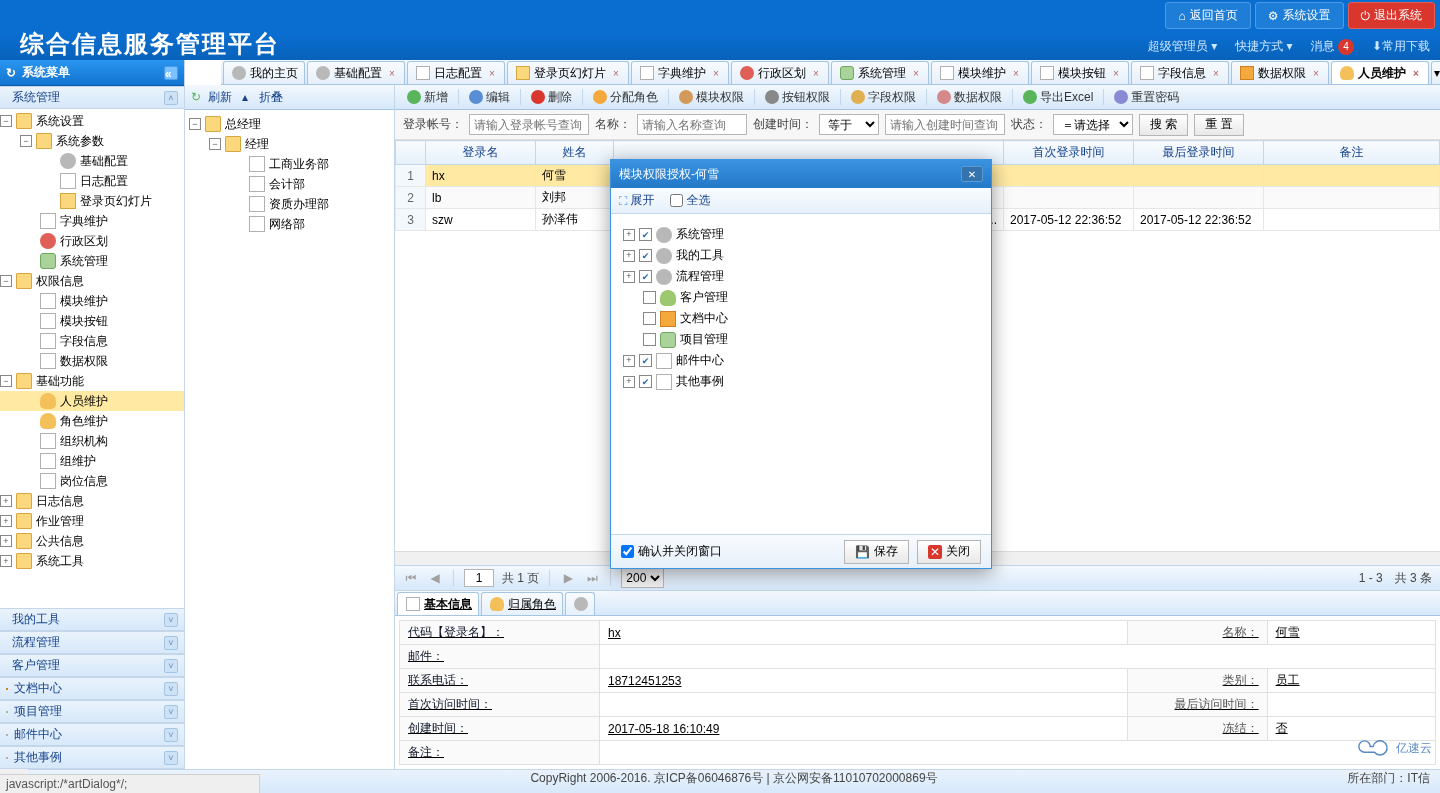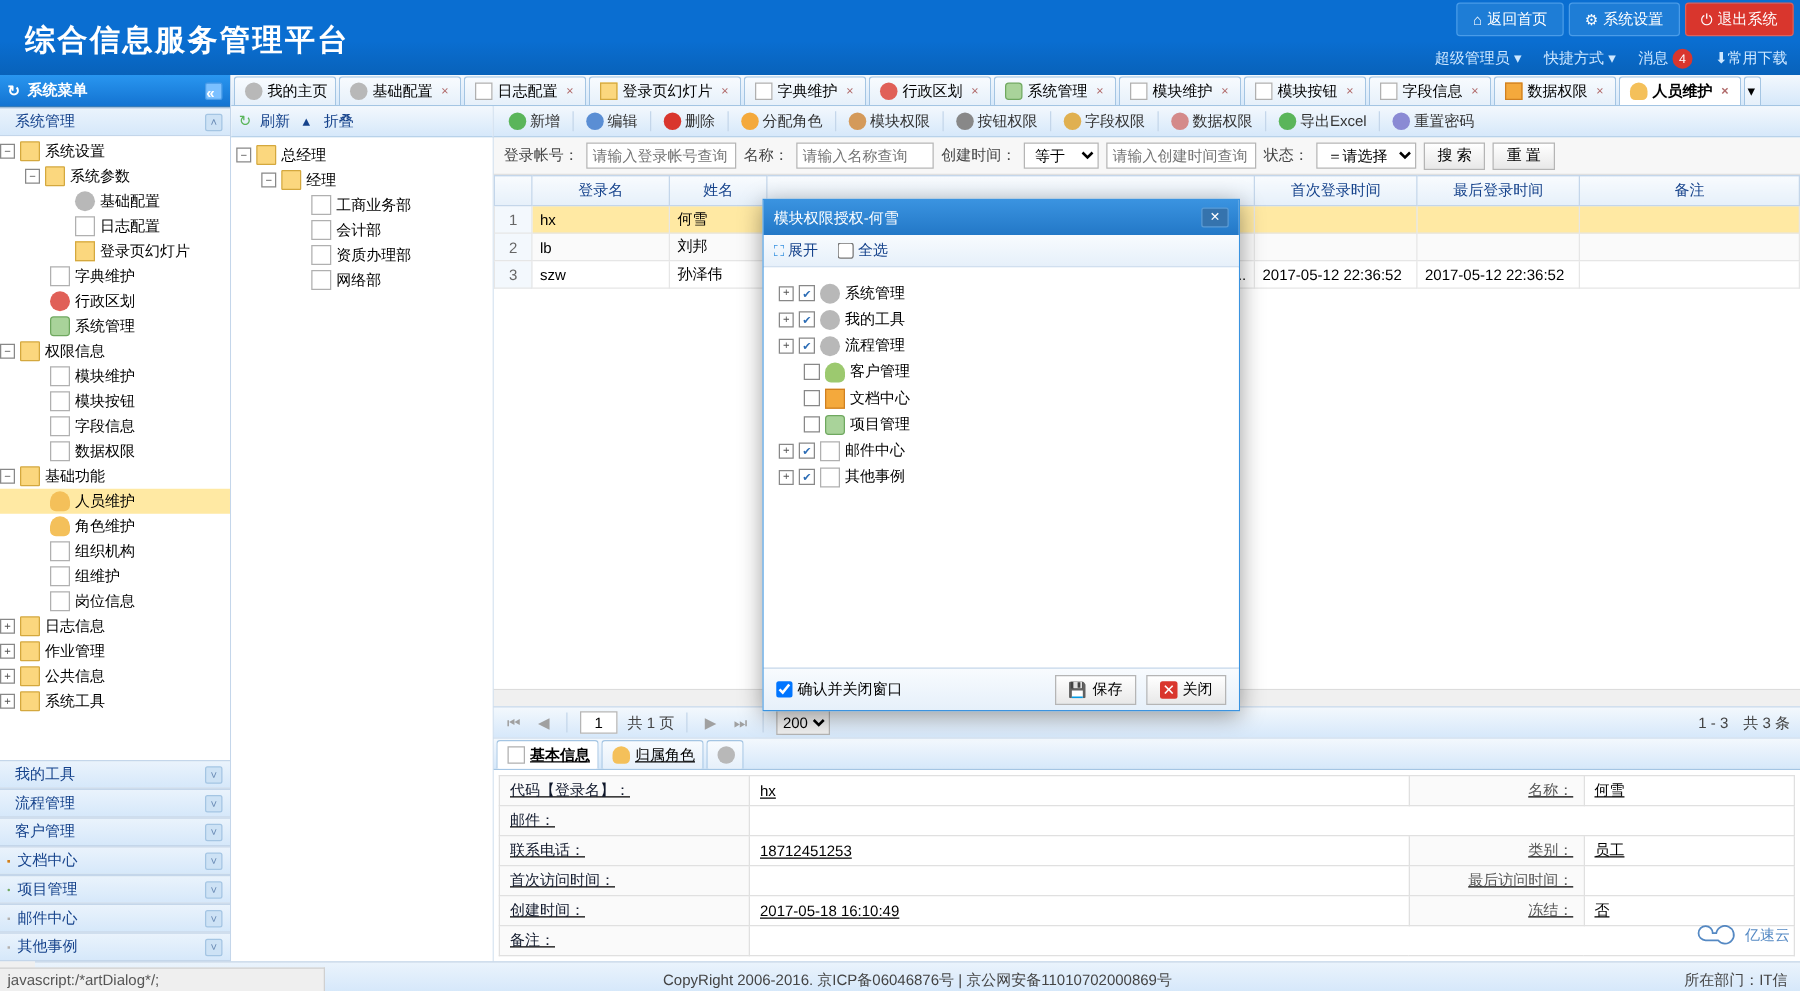--- a/index.html
+++ b/index.html
@@ -1,20 +1,20 @@
 <!DOCTYPE html>
 <html><head>
 <meta charset="utf-8">
 <style>
 * { margin:0; padding:0; box-sizing:border-box; font-family:"Microsoft YaHei",Arial,sans-serif; font-size:12px; }
 body { background:#f0f0f0; overflow:hidden; }
 
 
 .topbar { height:60px; background:linear-gradient(to bottom,#0a6ed1,#0a6ed1 55%,#0862ba); color:#fff; position:relative; }
-.logo { position:absolute; left:20px; top:16px; font-size:24px; font-weight:bold; letter-spacing:2px; }
+.logo { position:absolute; left:20px; top:28px; font-size:24px; font-weight:bold; letter-spacing:2px; }
 .topbtns { position:absolute; right:5px; top:2px; display:flex; gap:4px; }
 .topbtn { padding:4px 12px; border-radius:3px; cursor:pointer; display:flex; align-items:center; gap:4px; font-size:12px; }
 .tb-blue { background:#1e7dd6; border:1px solid #4a9ce8; }
 .tb-red { background:#d9362d; border:1px solid #e06058; }
 .topbar2 { position:absolute; right:10px; bottom:5px; display:flex; align-items:center; gap:18px; color:#cde7ff; }
 .topbar2 .badge { background:#d9362d; border-radius:50%; color:#fff; width:16px; height:16px; display:inline-flex; align-items:center; justify-content:center; font-size:10px; }
 
 
 .main { display:flex; height:calc(100vh - 60px - 24px); }
 
@@ -35,21 +35,21 @@
 .ic-page { background:#fff; border:1px solid #b0b0b0; }
 .ic-img { background:#fbd77e; border:1px solid #d4a83e; }
 .ic-db { background:#a9d39a; border:1px solid #6fa85f; border-radius:3px; }
 .ic-pin { background:#e06058; border-radius:50%; }
 .ic-orange { background:#f4a93c; border:1px solid #d08020; }
 .ic-user { background:#f4c05a; border-radius:50% 50% 30% 30%; }
 .ic-user2 { background:#9cc96f; border-radius:50% 50% 30% 30%; }
 
 
 .center { flex:1; display:flex; flex-direction:column; background:#fff; min-width:0; }
-.tabstrip { height:25px; background:linear-gradient(to bottom,#f3f8fd,#d6e8fa); border-bottom:1px solid #a4c5e3; display:flex; align-items:flex-end; overflow:hidden; }
+.tabstrip { height:25px; background:linear-gradient(to bottom,#f3f8fd,#d6e8fa); border-bottom:1px solid #a4c5e3; display:flex; align-items:flex-end; overflow:hidden;margin-left:36px; }
 .tab { height:23px; padding:0 6px 0 8px; border:1px solid #a4c5e3; border-bottom:none; background:linear-gradient(to bottom,#f8fbfe,#e6f0fa); display:flex; align-items:center; gap:4px; border-radius:3px 3px 0 0; margin-left:2px; cursor:pointer; white-space:nowrap; }
 .tab.active { background:#fff; font-weight:bold; }
 .tab .x { width:12px; height:12px; color:#b06a6a; font-size:10px; display:flex; align-items:center; justify-content:center; }
 .tab .tic { width:14px; height:14px; flex:none; }
 
 .content { flex:1; display:flex; min-height:0; }
 
 
 .orgpanel { width:210px; border-right:1px solid #c4d6ea; display:flex; flex-direction:column; }
 .orgtools { height:25px; background:linear-gradient(to bottom,#f3f8fd,#d6e8fa); border-bottom:1px solid #a4c5e3; display:flex; align-items:center; padding:0 6px; gap:10px; }
@@ -101,21 +101,21 @@
 .dlg-tools { height:26px; background:linear-gradient(to bottom,#f8fbfe,#e6f0fa); border-bottom:1px solid #c4d6ea; display:flex; align-items:center; padding:0 8px; gap:16px; }
 .dlg-body { height:320px; padding:10px 12px; overflow:auto; background:#fff; }
 .ptree .tn { height:21px; }
 .chk { width:13px; height:13px; border:1px solid #888; background:#fff; flex:none; display:inline-flex; align-items:center; justify-content:center; font-size:9px; color:#2b6cb5; }
 .chk.on::after { content:"✔"; }
 .dlg-foot { height:34px; background:linear-gradient(to bottom,#f8fbfe,#e6f0fa); border-top:1px solid #c4d6ea; display:flex; align-items:center; padding:0 10px; gap:8px; }
 .dlg-foot .chkline { display:flex; align-items:center; gap:4px; margin-right:auto; }
 .dbtn { height:24px; padding:0 10px; border:1px solid #b5b5b5; background:linear-gradient(to bottom,#fff,#e8e8e8); display:flex; align-items:center; gap:4px; cursor:pointer; }
 
 
-.footer { height:24px; background:linear-gradient(to bottom,#eaf3fc,#d6e8fa); border-top:1px solid #c4d6ea; display:flex; align-items:flex-end; padding:0 10px; color:#444; position:relative;margin-left:28px; }
+.footer { height:24px; background:linear-gradient(to bottom,#eaf3fc,#d6e8fa); border-top:1px solid #c4d6ea; display:flex; align-items:flex-start; padding:0 10px; color:#444; position:relative;margin-left:28px; }
 .footer .mid { position:absolute; left:50%; transform:translateX(-50%); }
 .footer .r { margin-left:auto; }
 .statusbar { position:absolute; left:0; bottom:0; height:19px; width:260px; background:#efefef; border-top:1px solid #d0d0d0; border-right:1px solid #d0d0d0; padding:0 6px; display:flex; align-items:center; color:#555; z-index:200; }
 
 
 .wm { position:absolute; right:8px; bottom:34px; opacity:0.8; z-index:150; display:flex; align-items:center; gap:6px; color:#2b6cb5; font-size:14px; }
 .wm svg { width:34px; height:22px; }
 </style>
 </head>
 <body>

